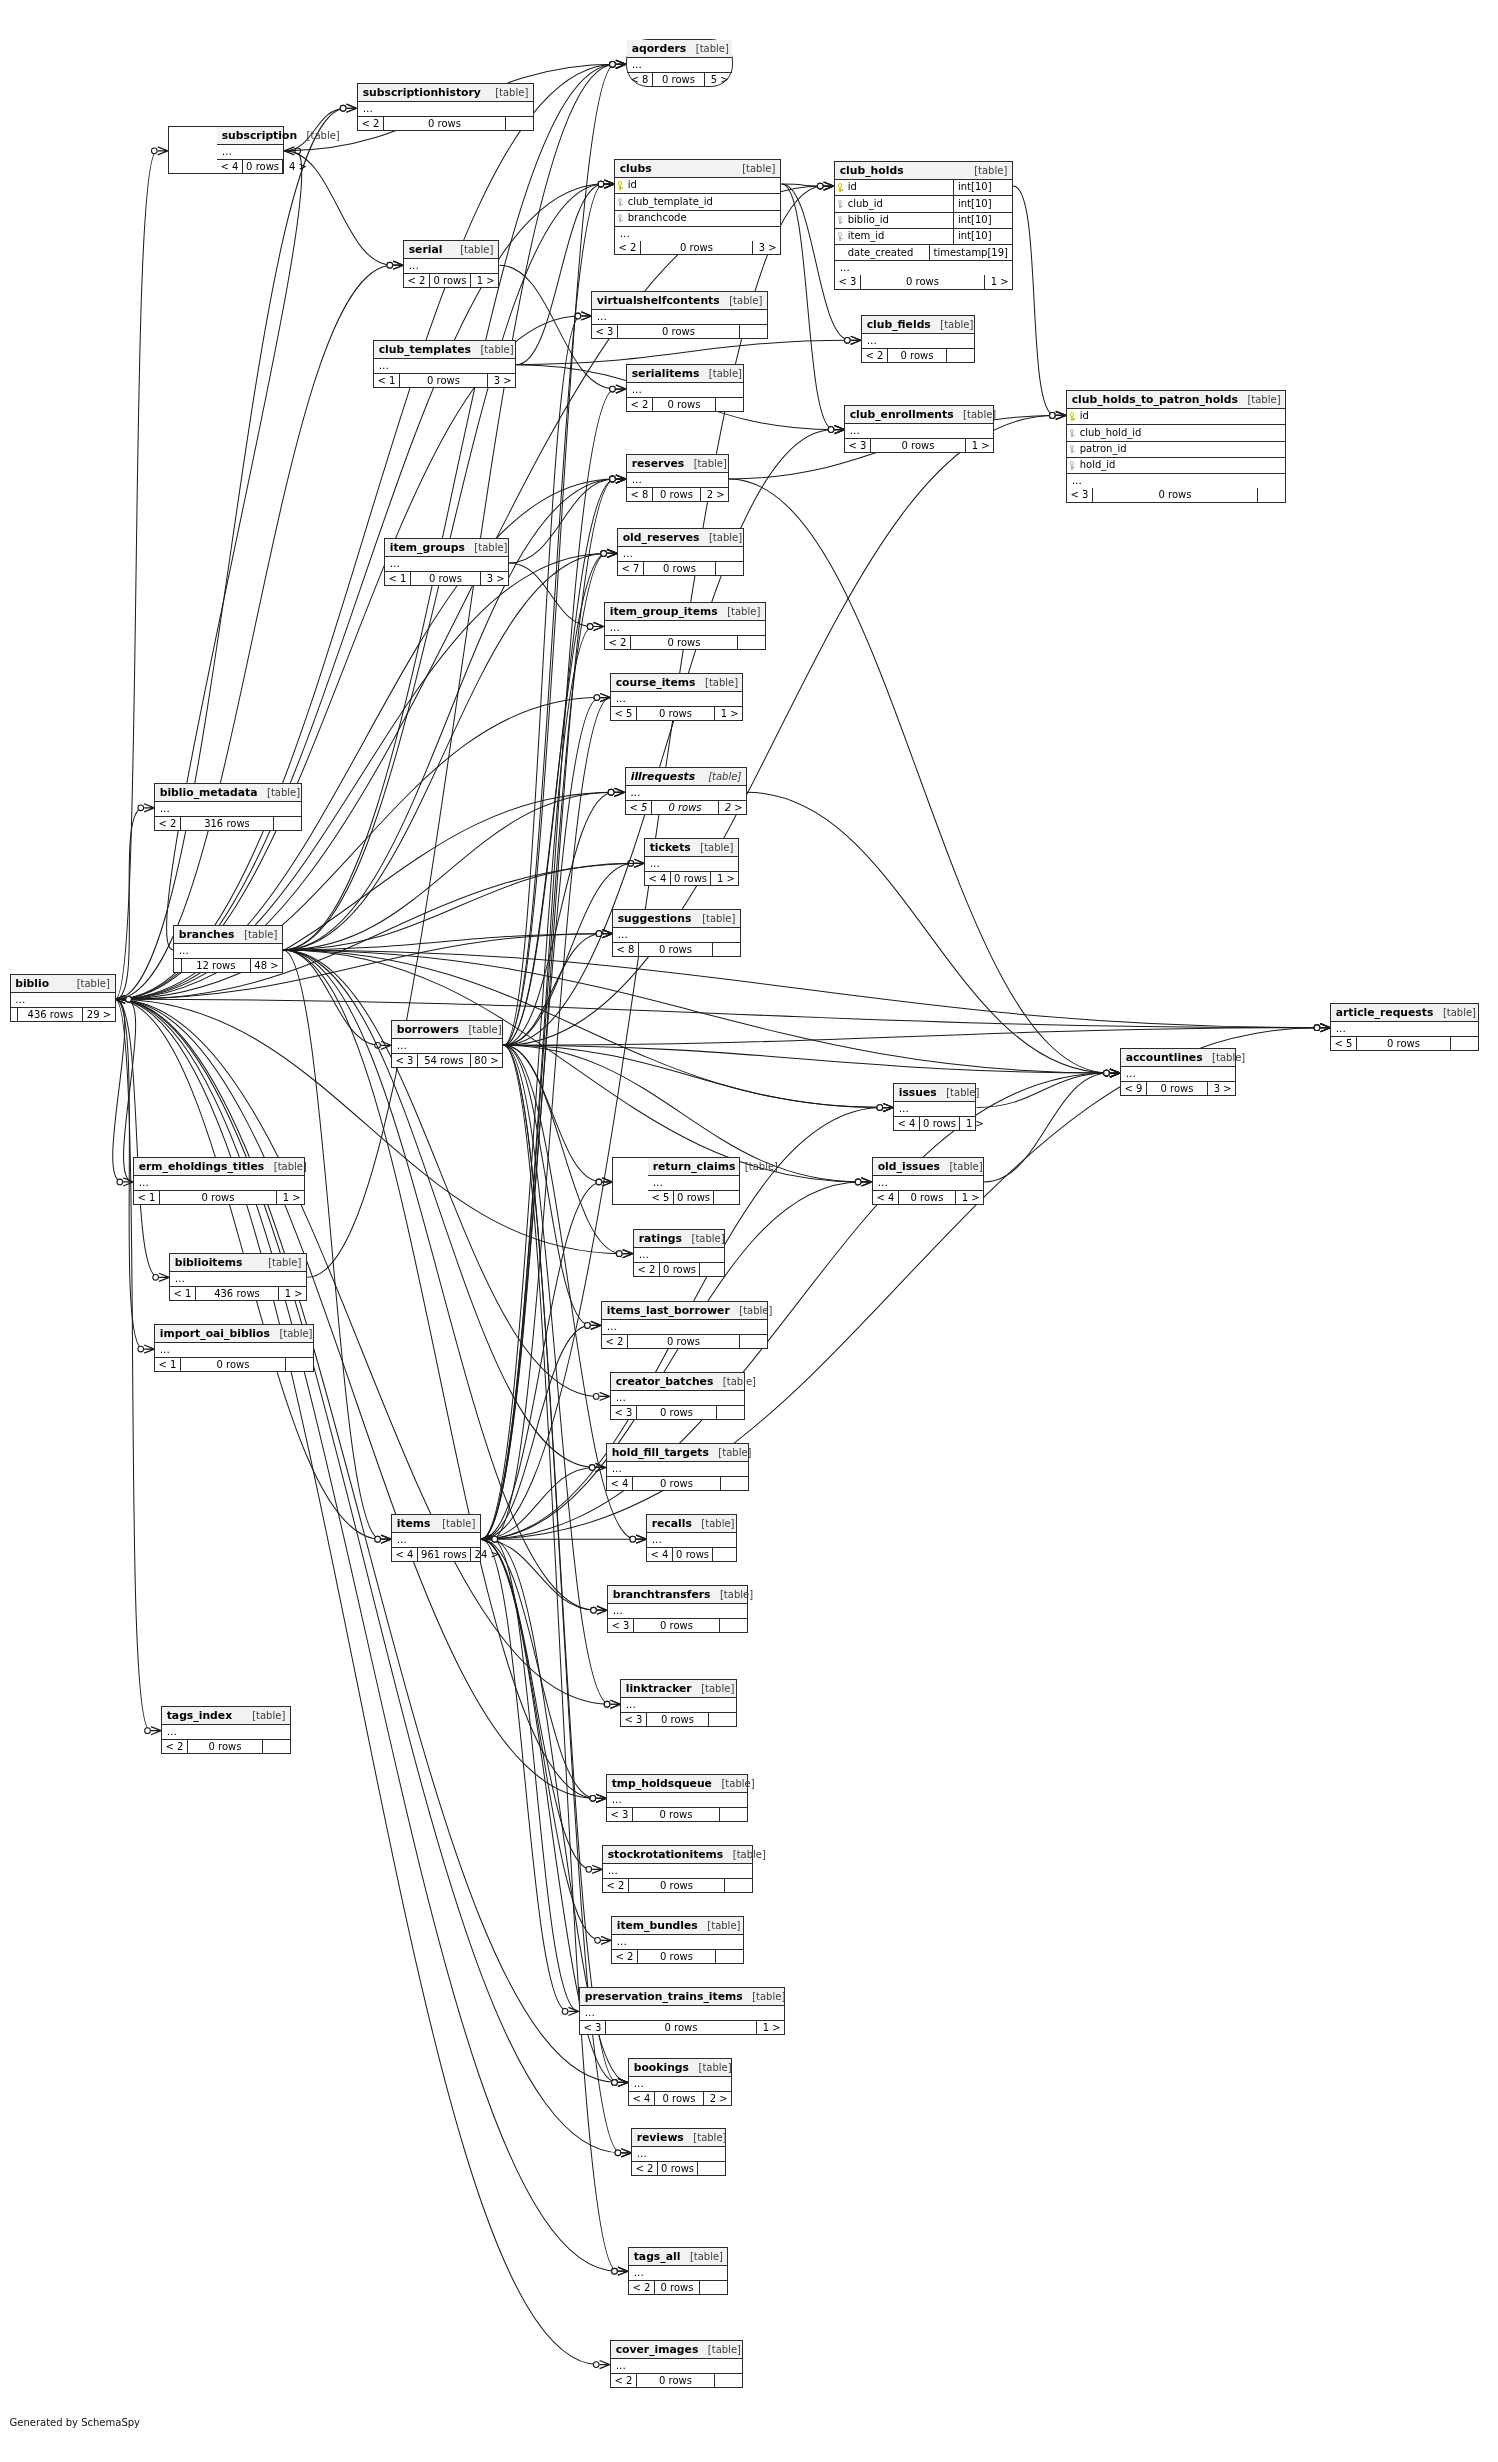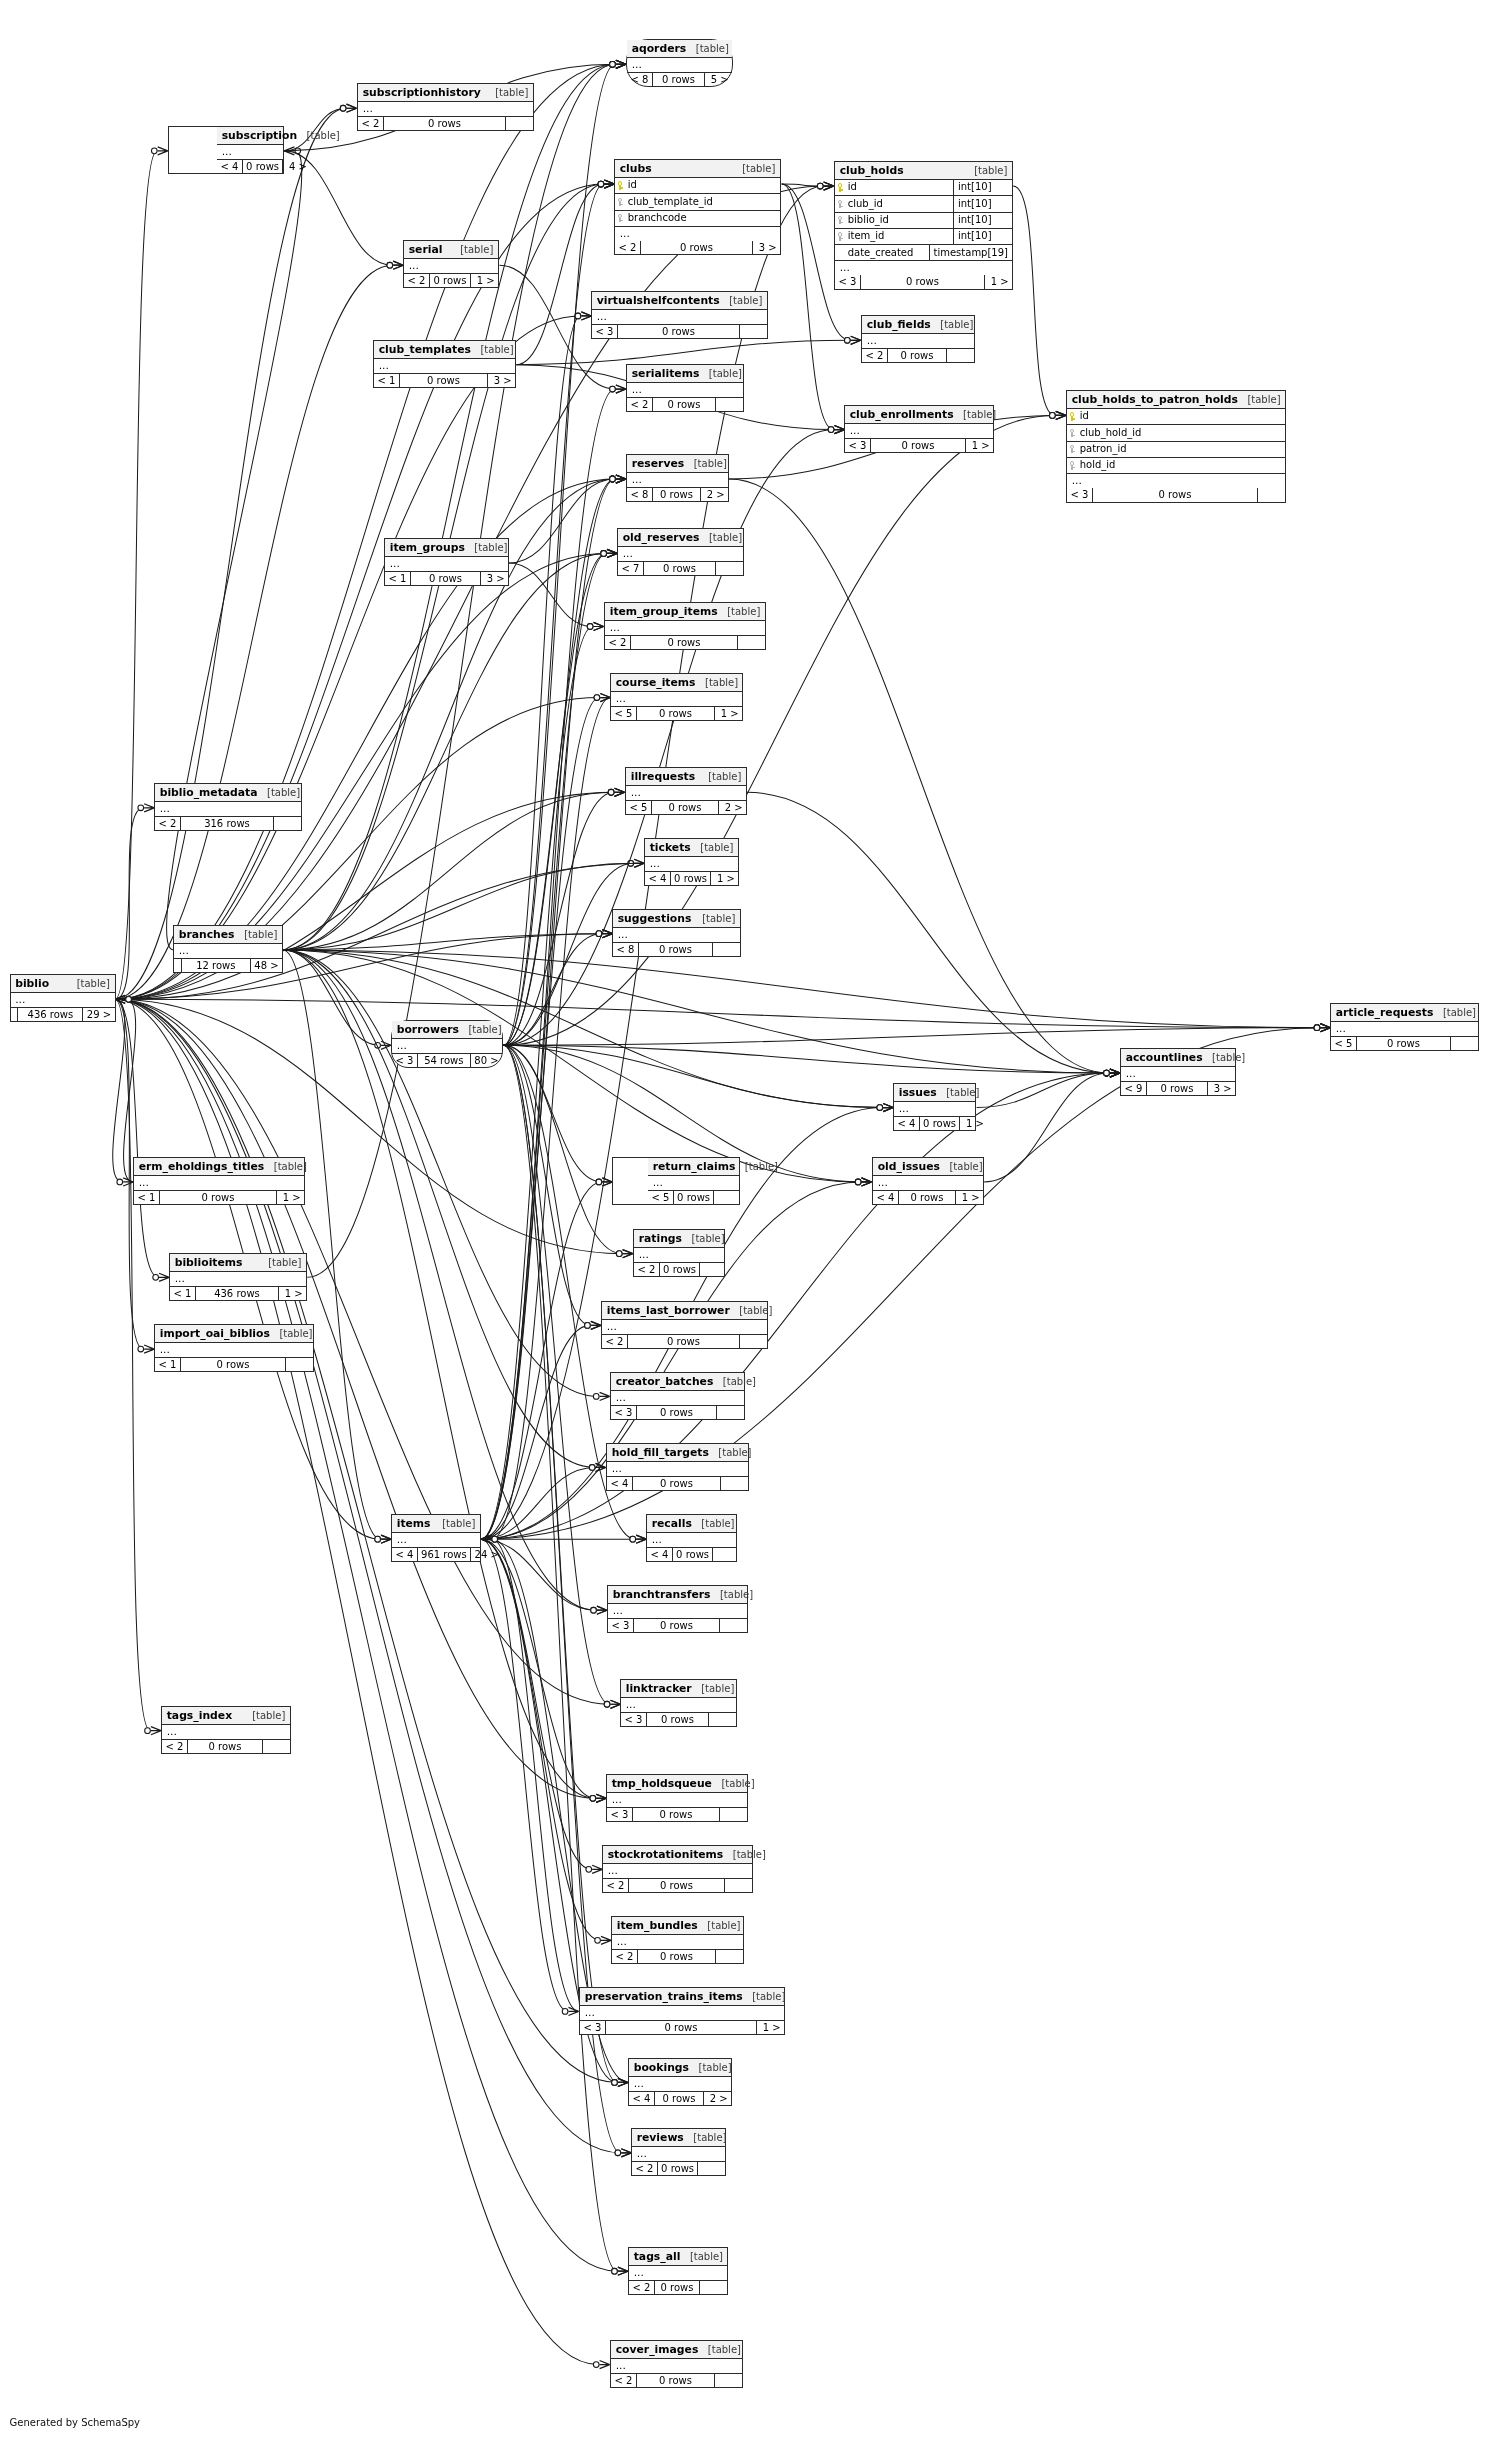--- a/index.html
+++ b/index.html
@@ -721,21 +721,21 @@
         </div>
         <div class="cols">
           <div class="ell">...</div>
         </div>
         <div class="ftr">
           <div class="a">&lt; 5</div>
           <div class="b">0 rows</div>
           <div class="c">1 &gt;</div>
         </div>
       </div>
-      <div class="tbl" style="left: 625px; top: 767px; width: 122px;">
+      <div class="tbl" style="left: 625px; top: 767px; width: 122px; font-style: italic;">
         <div class="hdr">
           <span class="nm">illrequests</span>
           <span class="tg">[table]</span>
         </div>
         <div class="cols">
           <div class="ell">...</div>
         </div>
         <div class="ftr">
           <div class="a">&lt; 5</div>
           <div class="b">0 rows</div>
@@ -819,21 +819,21 @@
         </div>
         <div class="cols">
           <div class="ell">...</div>
         </div>
         <div class="ftr">
           <div class="a">&lt; 5</div>
           <div class="b">0 rows</div>
           <div class="c"></div>
         </div>
       </div>
-      <div class="tbl" style="left: 391px; top: 1020px; width: 112px; border-radius: 17px;">
+      <div class="tbl" style="left: 391px; top: 1020px; width: 112px;">
         <div class="hdr">
           <span class="nm">borrowers</span>
           <span class="tg">[table]</span>
         </div>
         <div class="cols">
           <div class="ell">...</div>
         </div>
         <div class="ftr">
           <div class="a">&lt; 3</div>
           <div class="b">54 rows</div>

